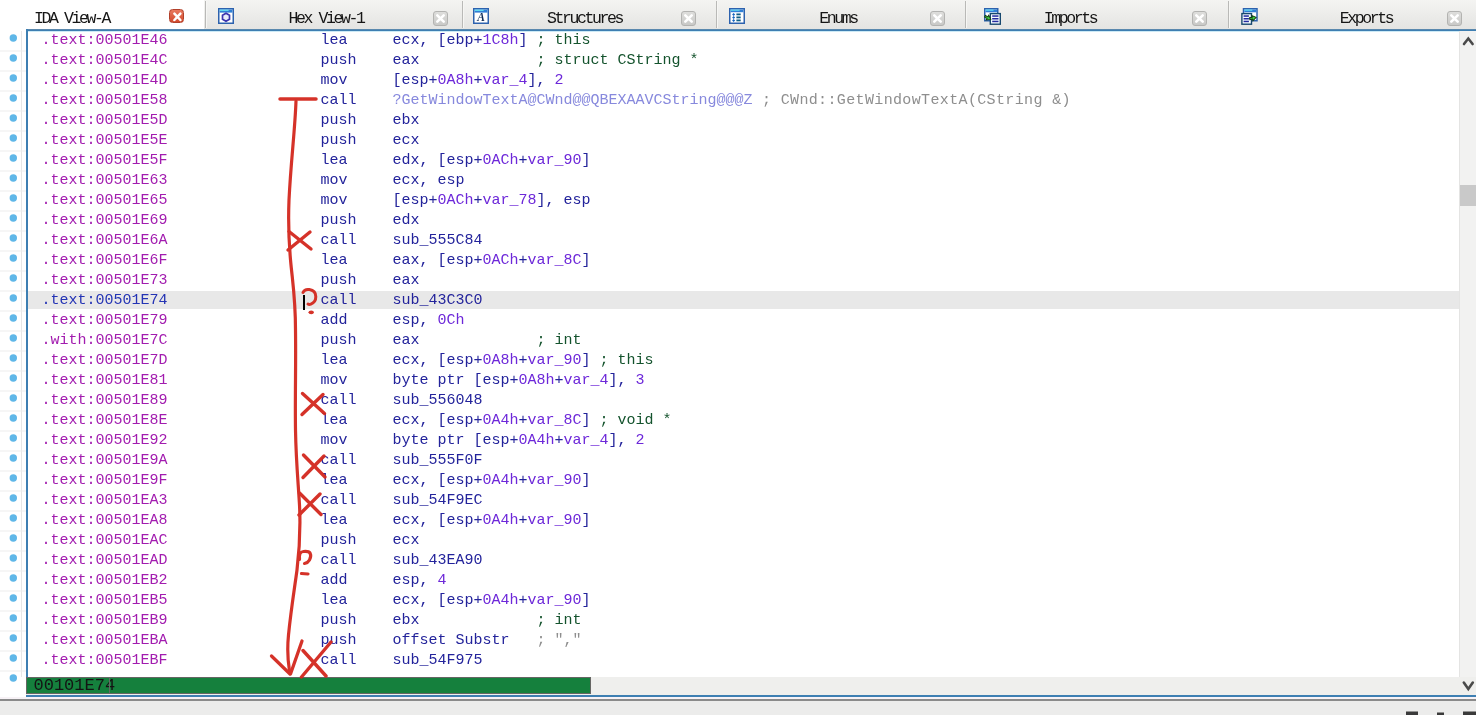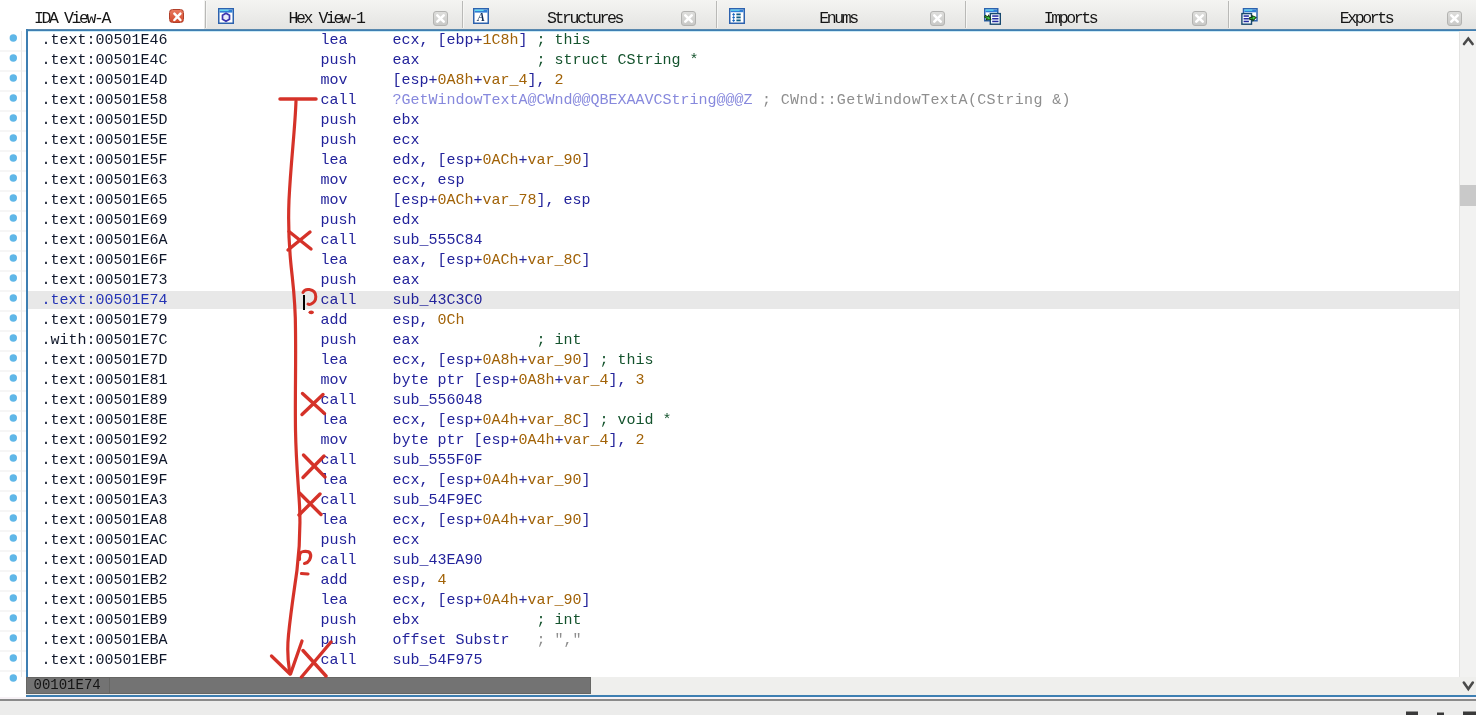--- a/index.html
+++ b/index.html
@@ -14,29 +14,29 @@
 #rcls{position:absolute;left:168.5px;top:8.5px;width:15.5px;height:14.5px;border-radius:3.5px;background:linear-gradient(#e87a60,#d34a2c);border:1.5px solid #b2402a}
 #topline{position:absolute;left:26px;top:28.6px;width:1450px;height:2.6px;background:linear-gradient(#7d94a8,#3e7fb2 45%,#3e7fb2)}
 #cyline{position:absolute;left:28.3px;top:31.2px;width:1447.7px;height:1.3px;background:#cdeaf6}
 #leftline{position:absolute;left:26px;top:29px;width:2.3px;height:666px;background:#3e7fb2}
 #botline{position:absolute;left:26px;top:694.8px;width:1450px;height:2.5px;background:#3e7fb2}
 #gline{position:absolute;left:0;top:699.3px;width:1476px;height:1.8px;background:#8a8a8a}
 #bstrip{position:absolute;left:0;top:701.1px;width:1476px;height:13.9px;background:#ececeb}
 #gutline{position:absolute;left:21px;top:31px;width:1px;height:646px;background:#e7e7e7}
 #hl{position:absolute;left:28.3px;top:291px;width:1430.7px;height:18.4px;background:#e8e8e8}
 .row{position:absolute;left:0;height:20px;line-height:20px;font-size:15px;white-space:pre}
-.row .addr{position:absolute;left:41.5px;color:#0f172a}
+.row .addr{position:absolute;left:41.5px;color:#a21caf}
 .row .addr-hl{position:absolute;left:41.5px;color:#2433b4}
 .row .body{position:absolute;left:320.5px}
-.n{color:#23239b} .g{color:#a16207} .c{color:#14532d} .y{color:#8e8e8e} .p{color:#8789dd}
+.n{color:#23239b} .g{color:#6d28d9} .c{color:#14532d} .y{color:#8e8e8e} .p{color:#8789dd}
 #caret{position:absolute;left:302.6px;top:294.5px;width:2.3px;height:15.5px;background:#000000}
 #sbar{position:absolute;left:1459px;top:31px;width:17px;height:664px;background:#f2f2f1;border-left:1px solid #e4e4e3}
 #sthumb{position:absolute;left:1459.5px;top:185px;width:16.5px;height:21px;background:#c9c9c9}
 #statusstrip{position:absolute;left:26px;top:677px;width:1450px;height:18px;background:#efefed}
-#sbox{position:absolute;left:26px;top:676.7px;width:565px;height:17.6px;background:#737373;border:1px solid #666664;font-size:14px;line-height:15.6px;color:#141414;white-space:pre}
+#sbox{position:absolute;left:26px;top:676.7px;width:565px;height:17.6px;background:#15803d;border:1px solid #666664;font-size:17px;line-height:15.6px;color:#141414;white-space:pre}
 #sbox .c1{position:absolute;left:6.5px;top:0.6px}
 #sbox .c2{position:absolute;left:81.5px;top:0;width:1px;height:15.6px;background:#666664}
 #sbox .c3{position:absolute;left:87px;top:0.6px}
 #pinkline{position:absolute;left:0;top:697.3px;width:1476px;height:2px;background:#f7f2f6}
 </style></head><body>
 <div id="tabbar"></div>
 <div id="atab">
     <span class="t">IDA View-A</span>
   </div>
 <div class="tsep" style="left:205px"></div>

